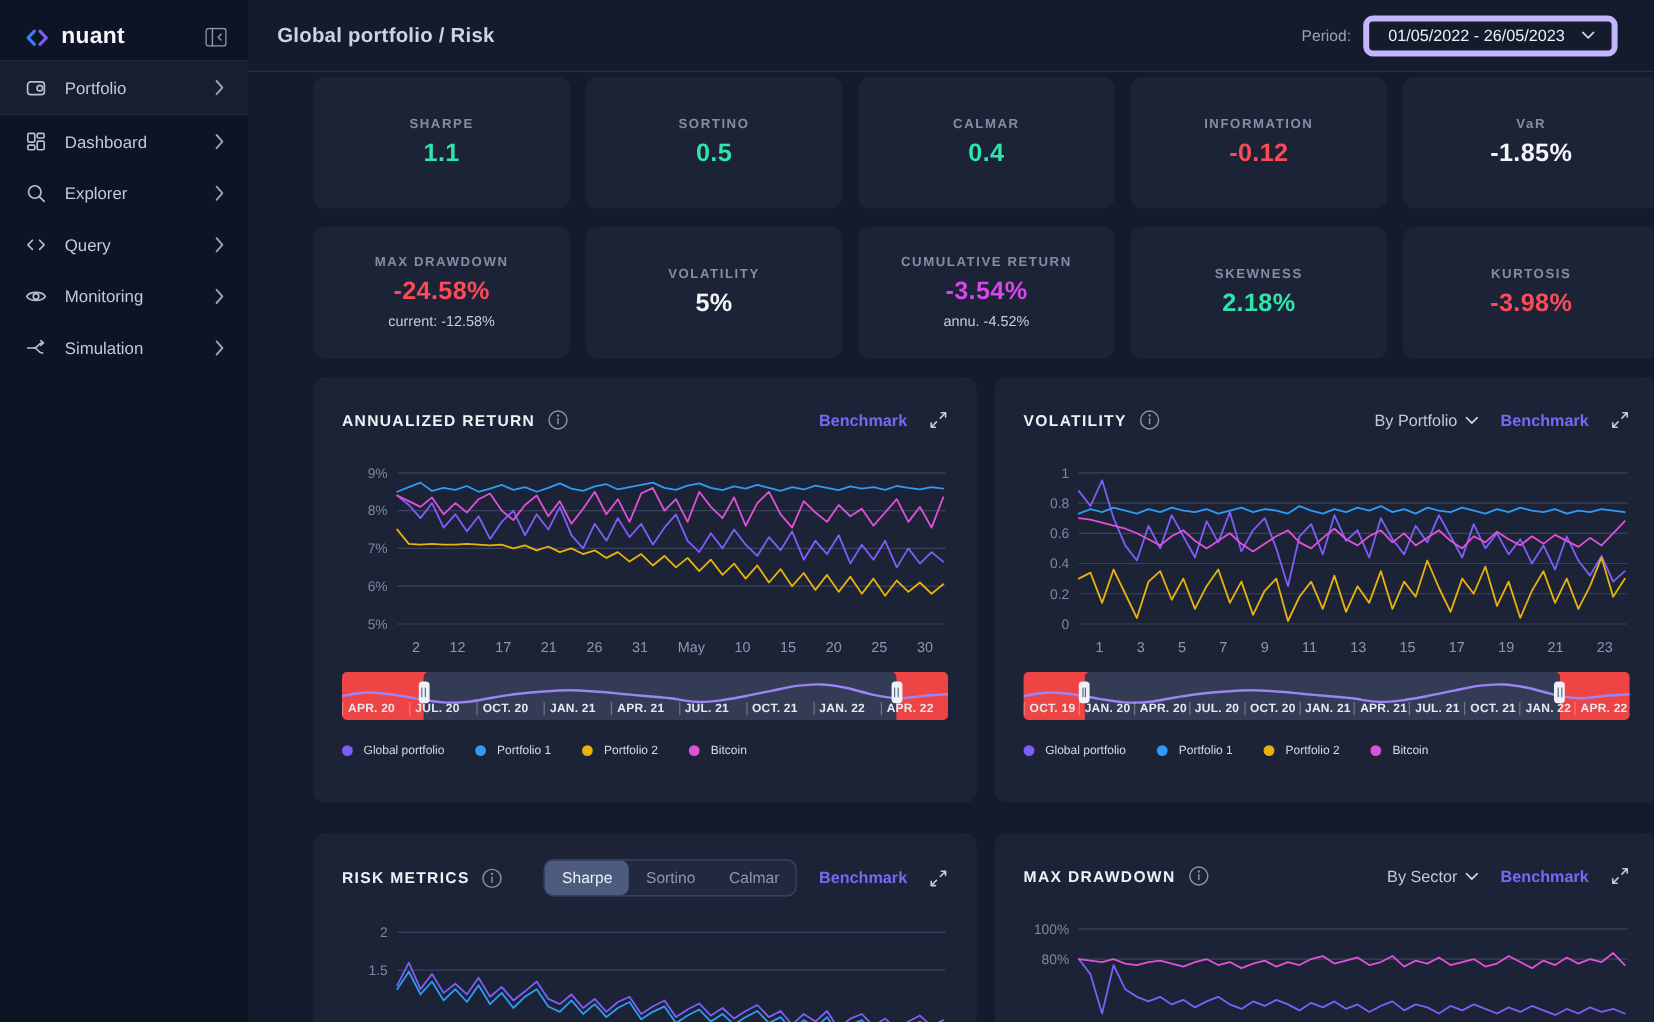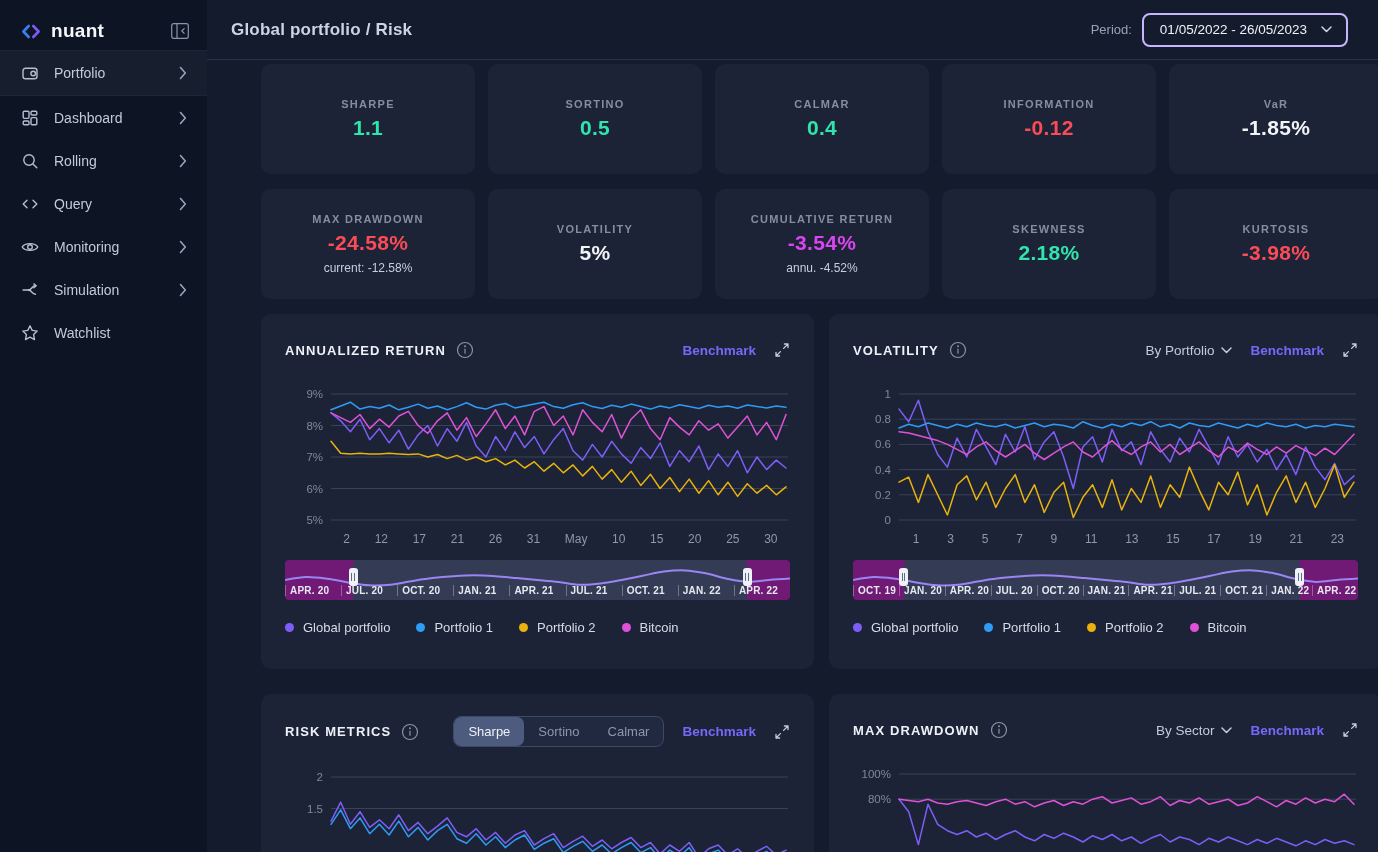--- a/index.html
+++ b/index.html
@@ -19,21 +19,21 @@
   .menu-item .mi-label { flex:1; }
   .menu-item .mi-chev { color:#9aa3b8; display:flex; }
   .menu-item.active { height:45px; background:rgba(255,255,255,.045); border-bottom:1px solid #1d2638; }
 
   
   .main { flex:1; min-width:0; display:flex; flex-direction:column; }
   .topbar { height:60px; display:flex; align-items:center; justify-content:space-between; padding:0 30px 0 24px; border-bottom:1px solid #273045; }
   .topbar h1 { font-size:17px; font-weight:700; color:#ccd3e2; letter-spacing:.2px; }
   .period { display:flex; align-items:center; gap:10px; }
   .period-label { font-size:13px; color:#98a2b6; }
-  .period-select { display:flex; align-items:center; gap:14px; background:none; border:2px solid #c4b5fd; border-radius:8px; height:34px; padding:0 14px 0 16px; color:#eef1f7; font-size:13.5px; font-family:inherit; cursor:pointer; }
+  .period-select { display:flex; align-items:center; gap:14px; background:none; border:5px solid #c4b5fd; border-radius:8px; height:34px; padding:0 14px 0 16px; color:#eef1f7; font-size:13.5px; font-family:inherit; cursor:pointer; }
   .period-select .chev { color:#cfd5e2; display:flex; }
 
   .filterbar { height:41px; display:flex; align-items:center; gap:26px; padding:0 24px 0 54px; border-bottom:1px solid rgba(255,255,255,.04); }
   .filter-item { font-size:13px; color:#a6aec0; }
   .filter-item .f-label { border-bottom:1px dotted #566078; padding-bottom:3px; }
   .filter-item b { color:#f2f4f8; font-weight:700; margin-left:5px; }
   .edit-link { font-size:13px; font-weight:700; color:#6e5ff6; cursor:pointer; }
 
   .content { padding:4px 0 0 54px; flex:1; overflow:hidden; }
 
@@ -54,30 +54,30 @@
   .group-by { display:flex; align-items:center; gap:7px; font-size:13.5px; color:#c3cad8; cursor:pointer; }
   .benchmark { font-size:13.5px; font-weight:700; color:#7668f8; cursor:pointer; }
   .expand-icon { color:#c6cdda; display:flex; cursor:pointer; }
   .tabs { display:flex; background:#202940; border:1px solid #3c4a68; border-radius:8px; overflow:hidden; }
   .tab { font-size:13px; color:#8d96aa; padding:7px 14px; cursor:pointer; }
   .tab.active { background:#4d5b7e; color:#eef1f7; border-radius:7px; }
 
   .plot { display:block; }
   .xticks { margin-left:46px; display:flex; justify-content:space-around; font-size:12px; color:#8d97ad; margin-top:4px; }
 
-  .timeline { position:relative; height:40px; background:#701a75; border-radius:4px; margin-top:14px; overflow:visible; }
+  .timeline { position:relative; height:40px; background:#ef4444; border-radius:4px; margin-top:14px; overflow:visible; }
   .tl-selected { position:absolute; top:0; bottom:0; background:#333c54; border-radius:4px 4px 0 0; }
   .tl-wave { position:absolute; inset:0; width:100%; height:100%; }
   .tl-labels { position:absolute; inset:0; }
   .tl-label { position:absolute; bottom:4px; font-size:10px; font-weight:700; color:#e6e9f0; letter-spacing:.2px; border-left:1px solid rgba(255,255,255,.3); padding-left:4px; white-space:nowrap; }
   .tl-handle { position:absolute; top:8px; width:9px; height:18px; background:#eef1f7; border-radius:3px; display:flex; align-items:center; justify-content:center; gap:1.5px; cursor:ew-resize; z-index:2; }
   .tl-handle i { width:1px; height:8px; background:#5c6b8c; }
 
   .legend { display:flex; align-items:center; gap:26px; margin-top:20px; }
-  .legend-item { display:flex; align-items:center; gap:9px; font-size:13px; color:#d6dbe6; cursor:pointer; }
+  .legend-item { display:flex; align-items:center; gap:9px; font-size:10px; color:#d6dbe6; cursor:pointer; }
   .legend-dot { width:9px; height:9px; border-radius:50%; }
 </style>
 </head>
 <body>
 
 <div class="app">
   <aside class="sidebar">
     <div class="sidebar-top">
       <div class="logo">
         <span class="logo-mark">
@@ -131,21 +131,21 @@
             </svg>
           </span>
         </div>
         <div class="menu-item">
           <span class="mi-icon">
             <svg width="20" height="20" viewBox="0 0 20 20" fill="none" stroke="currentColor" stroke-width="1.4" stroke-linecap="round" stroke-linejoin="round">
               <circle cx="9" cy="9" r="5.2"></circle>
               <path d="M13.2 13.2l3.6 3.6"></path>
             </svg>
           </span>
-          <span class="mi-label">Rolling</span>
+          <span class="mi-label">Explorer</span>
           <span class="mi-chev">
             <svg width="8" height="14" viewBox="0 0 8 14" fill="none" stroke="currentColor" stroke-width="1.6" stroke-linecap="round" stroke-linejoin="round">
               <path d="M1.5 1.5 6.3 7l-4.8 5.5"></path>
             </svg>
           </span>
         </div>
         <div class="menu-item">
           <span class="mi-icon">
             <svg width="20" height="20" viewBox="0 0 20 20" fill="none" stroke="currentColor" stroke-width="1.4" stroke-linecap="round" stroke-linejoin="round">
               <path d="M7 6.2 3.2 10 7 13.8"></path>
@@ -181,28 +181,20 @@
               <path d="M8.5 10c3.5 0 3 4.2 7 4.2"></path>
               <path d="M13.9 3.9 16.2 5.8l-2.3 1.9"></path>
             </svg>
           </span>
           <span class="mi-label">Simulation</span>
           <span class="mi-chev">
             <svg width="8" height="14" viewBox="0 0 8 14" fill="none" stroke="currentColor" stroke-width="1.6" stroke-linecap="round" stroke-linejoin="round">
               <path d="M1.5 1.5 6.3 7l-4.8 5.5"></path>
             </svg>
           </span>
-        </div>
-        <div class="menu-item">
-          <span class="mi-icon">
-            <svg width="20" height="20" viewBox="0 0 20 20" fill="none" stroke="currentColor" stroke-width="1.4" stroke-linecap="round" stroke-linejoin="round">
-              <path d="M10 2.8l2.2 4.6 5 .7-3.6 3.5.9 5-4.5-2.4-4.5 2.4.9-5L2.8 8.1l5-.7z"></path>
-            </svg>
-          </span>
-          <span class="mi-label">Watchlist</span>
         </div>
       </nav>
   </aside>
 
   <main class="main">
     <header class="topbar">
       <h1>Global portfolio / Risk</h1>
       <div class="period">
         <span class="period-label">Period:</span>
         <button class="period-select">

